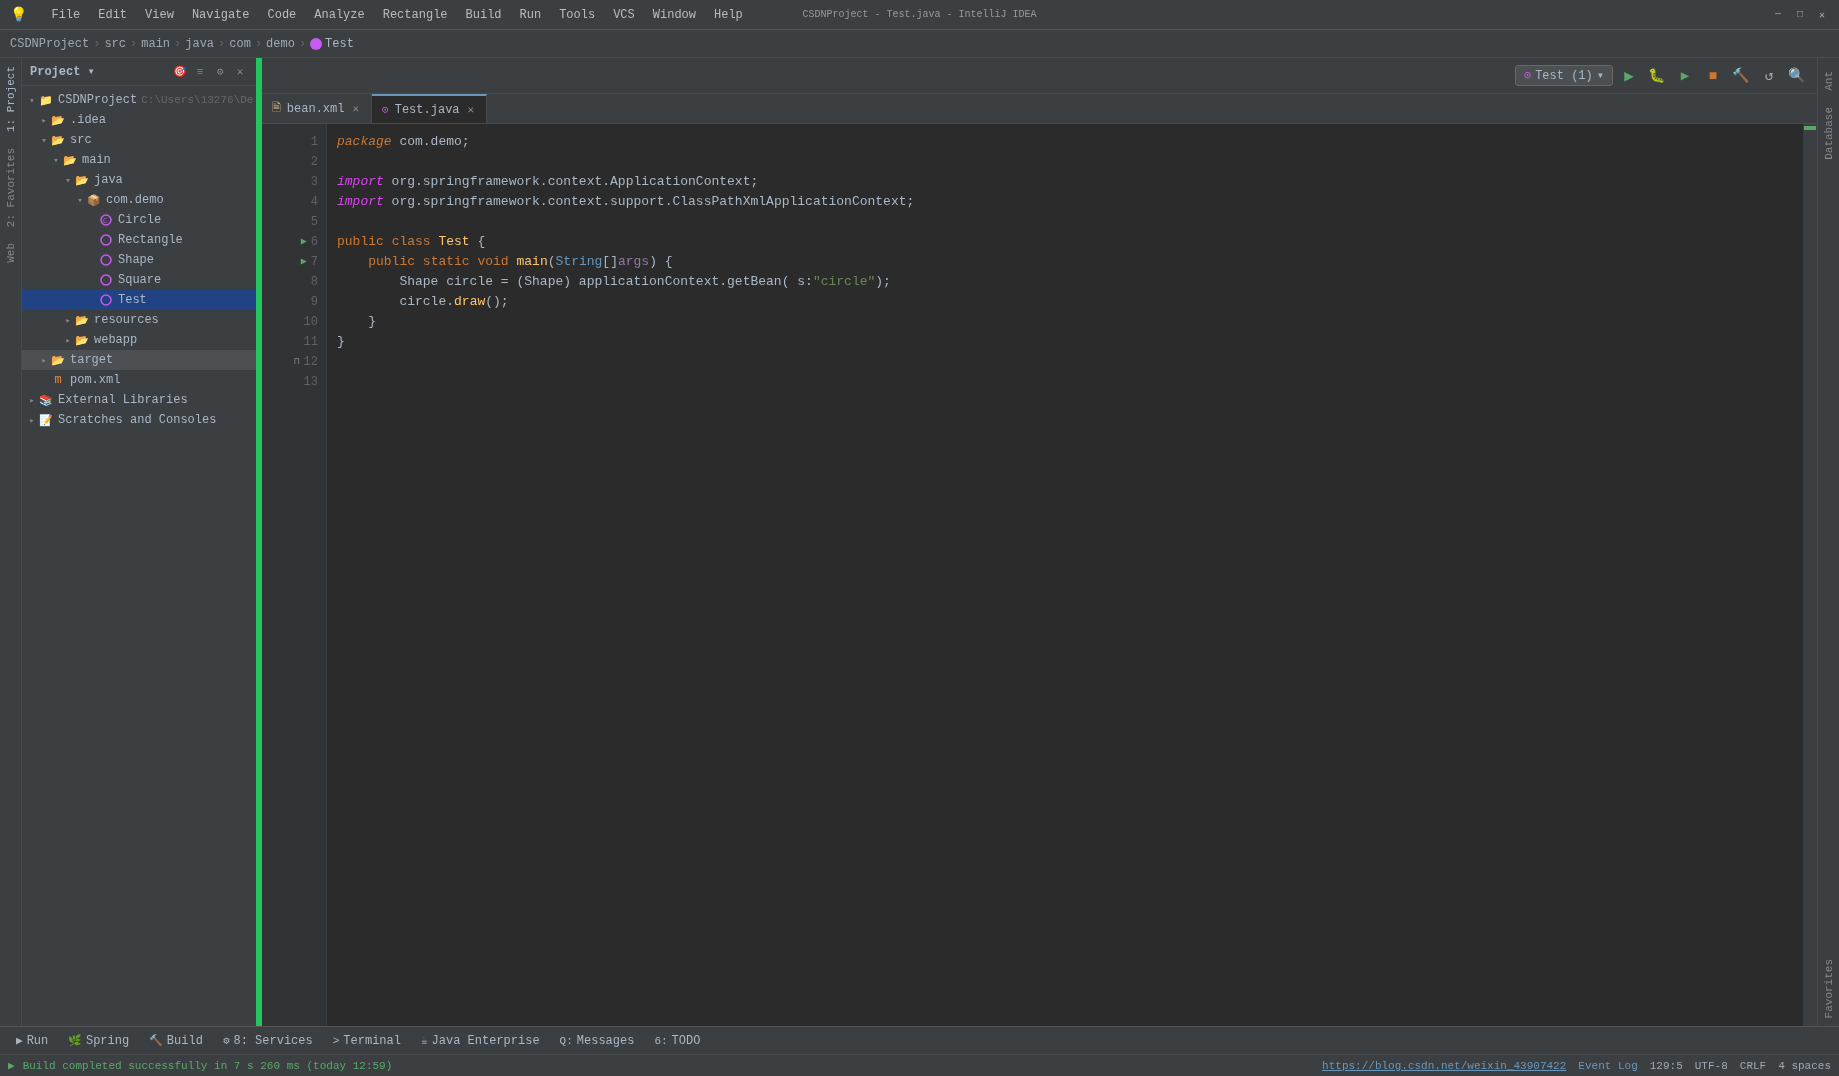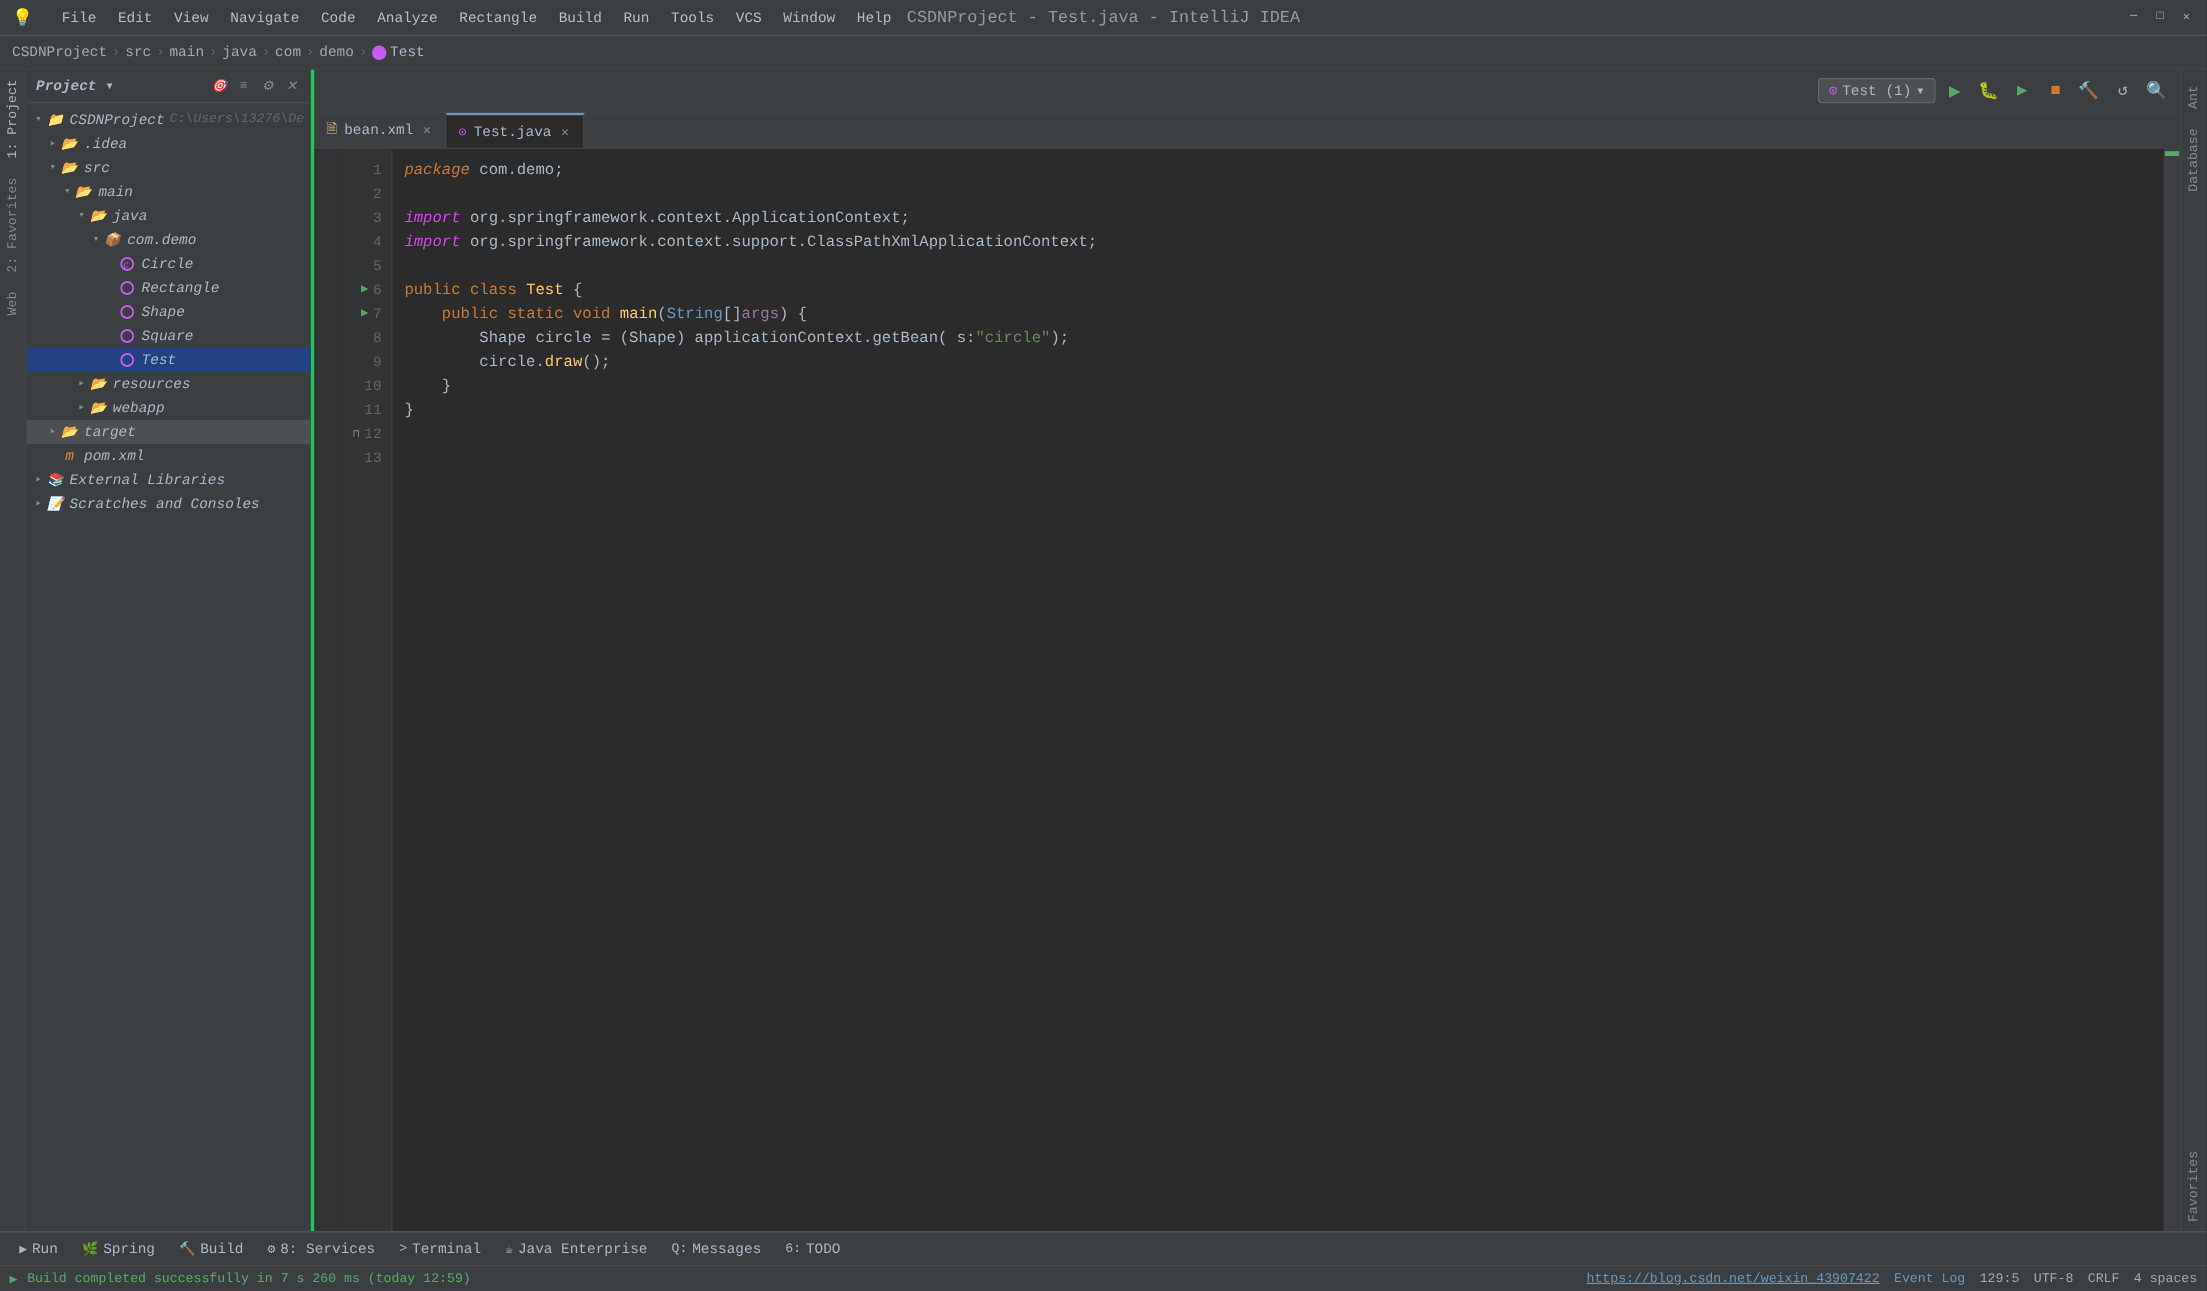--- a/index.html
+++ b/index.html
@@ -37,21 +37,21 @@
     }
     .menu-item {
       padding: 2px 8px;
       font-size: 12px;
       color: #bbbbbb;
       cursor: pointer;
       border-radius: 3px;
     }
     .title-bar-title {
       color: #999;
-      font-size: 14px;
+      font-size: 10px;
       position: absolute;
       left: 50%;
       transform: translateX(-50%);
     }
     .title-bar-controls {
       display: flex;
       gap: 8px;
     }
     .win-btn {
       width: 14px;
@@ -126,22 +126,21 @@
       overflow: hidden;
     }
 
     
     .project-panel {
       width: 240px;
       background: #3c3f41;
       display: flex;
       flex-direction: column;
       flex-shrink: 0;
-      border-right: 3px solid #22c55e;
-      font-style: italic;
+      border-right: 6px solid #22c55e;
     }
     .project-panel-header {
       display: flex;
       align-items: center;
       justify-content: space-between;
       padding: 4px 8px;
       border-bottom: 1px solid #4a4a4a;
       height: 28px;
     }
     .project-panel-title {

